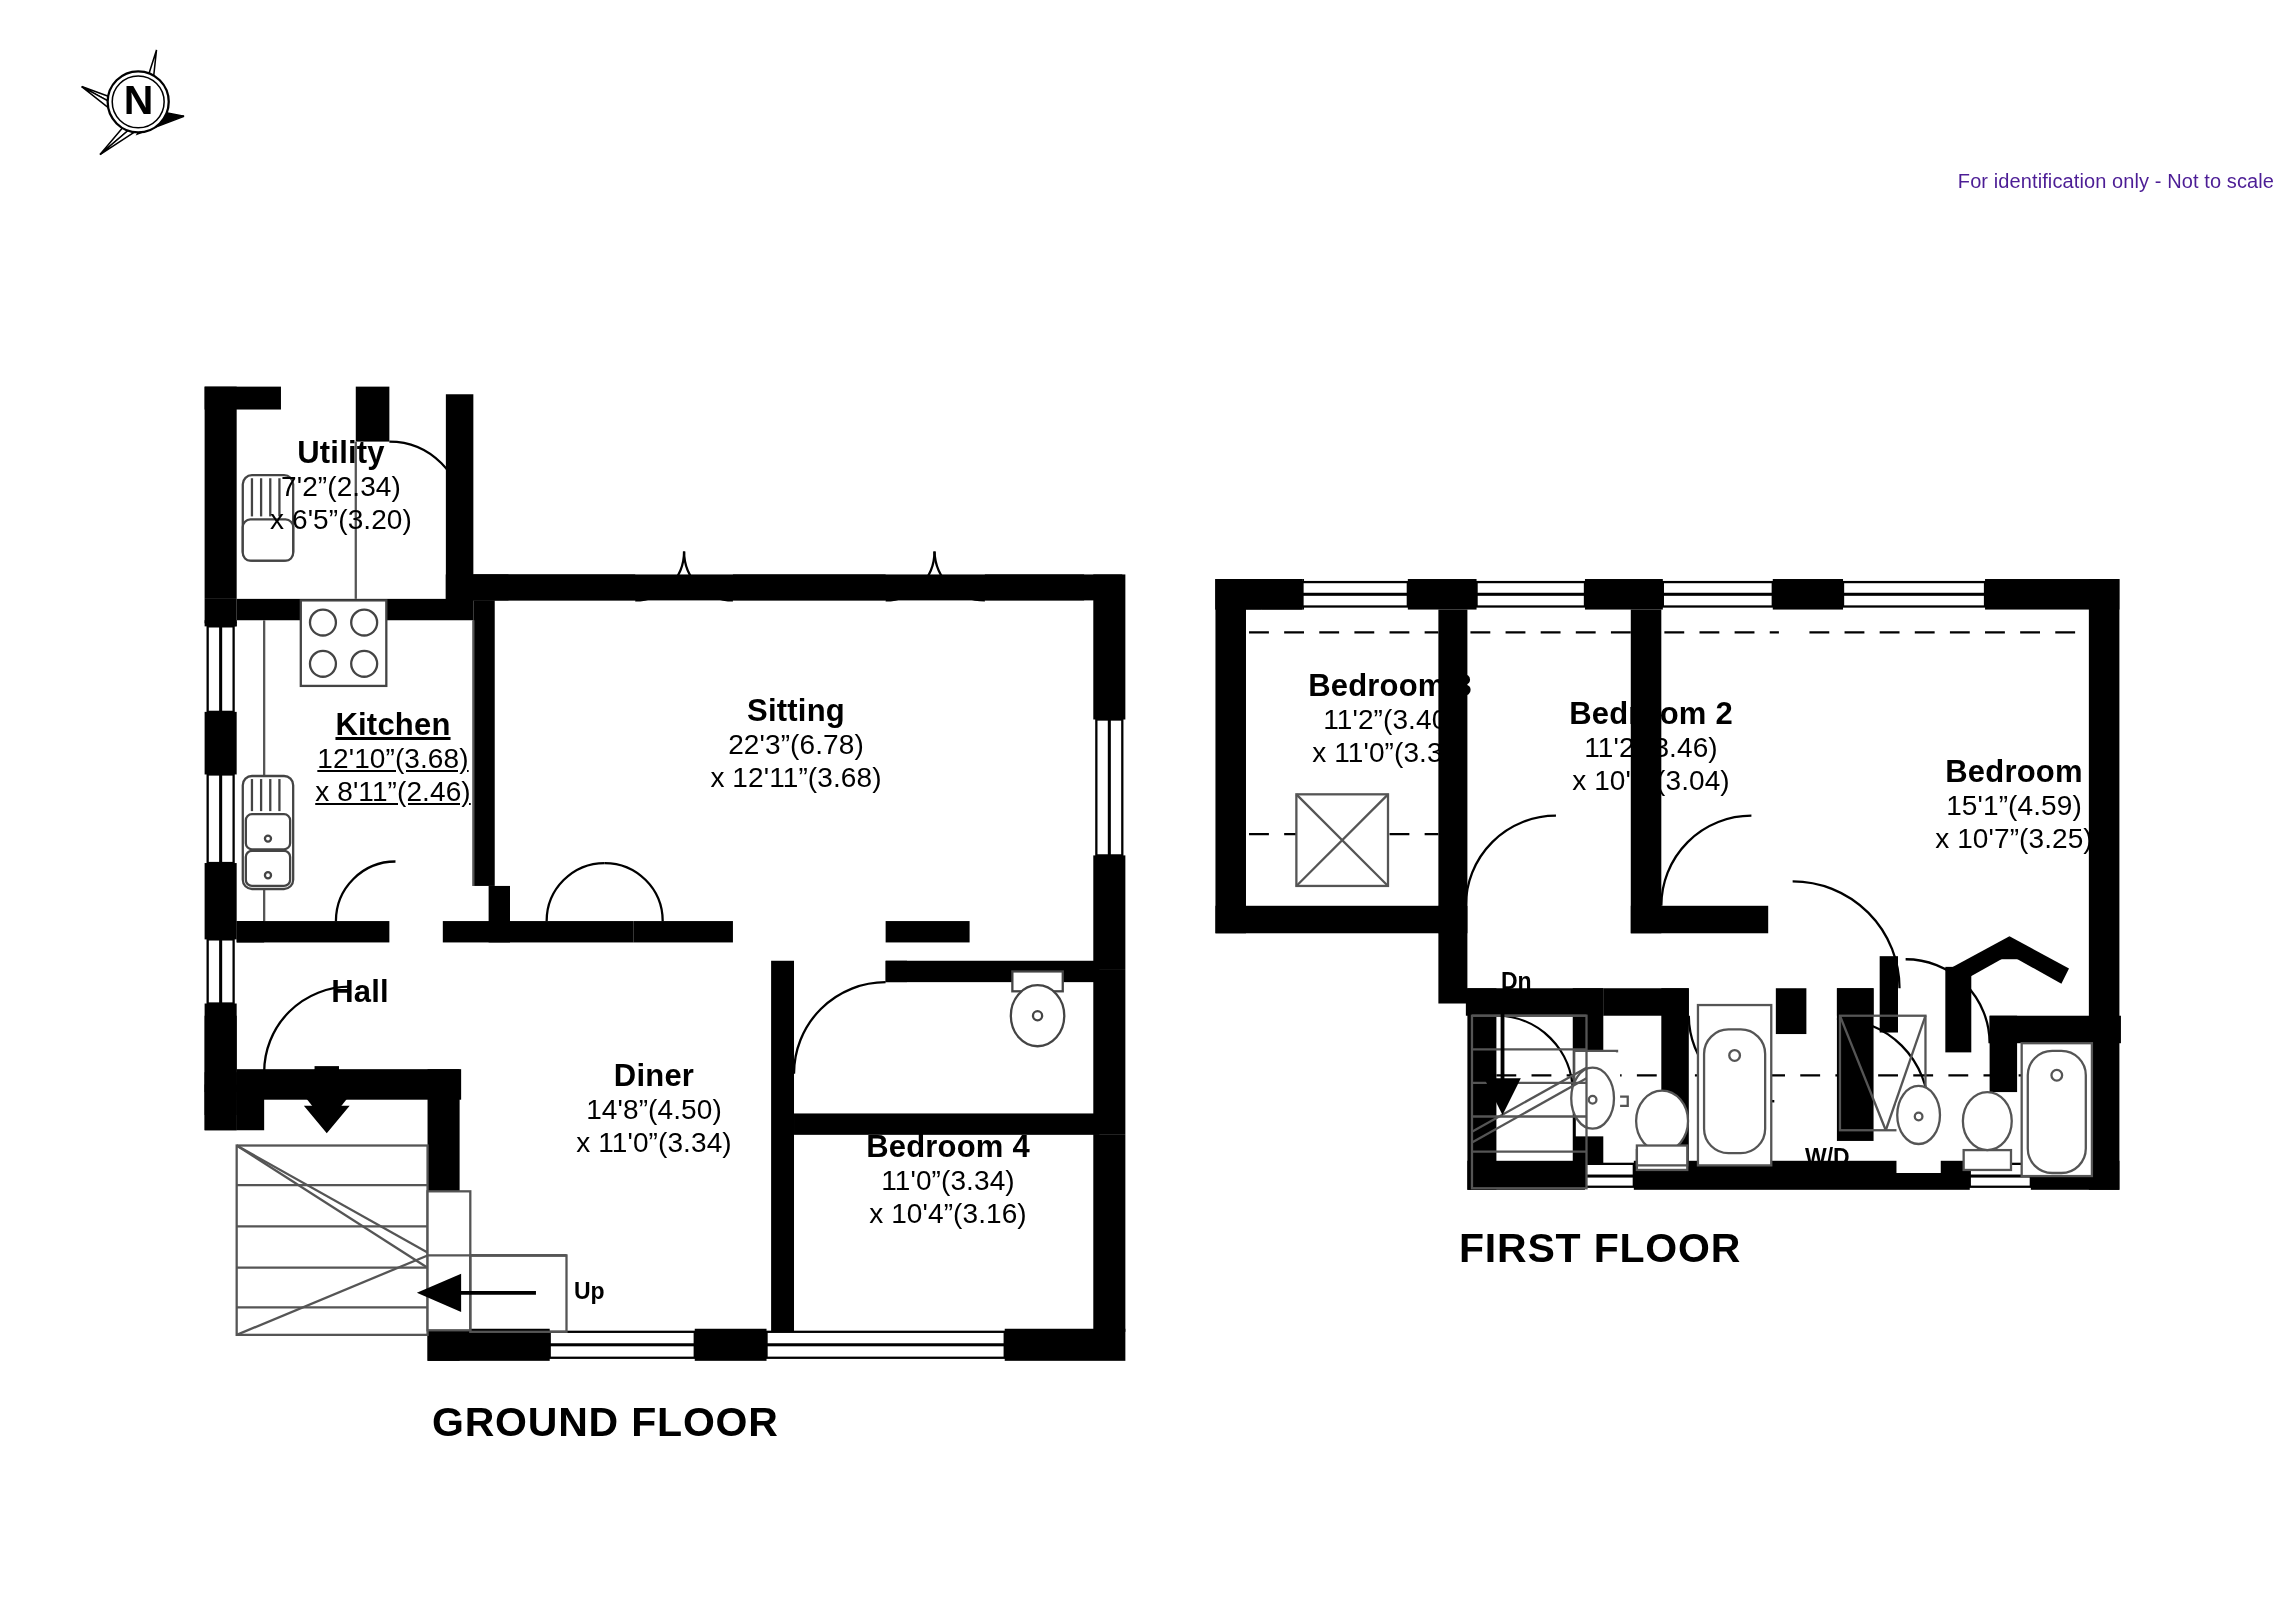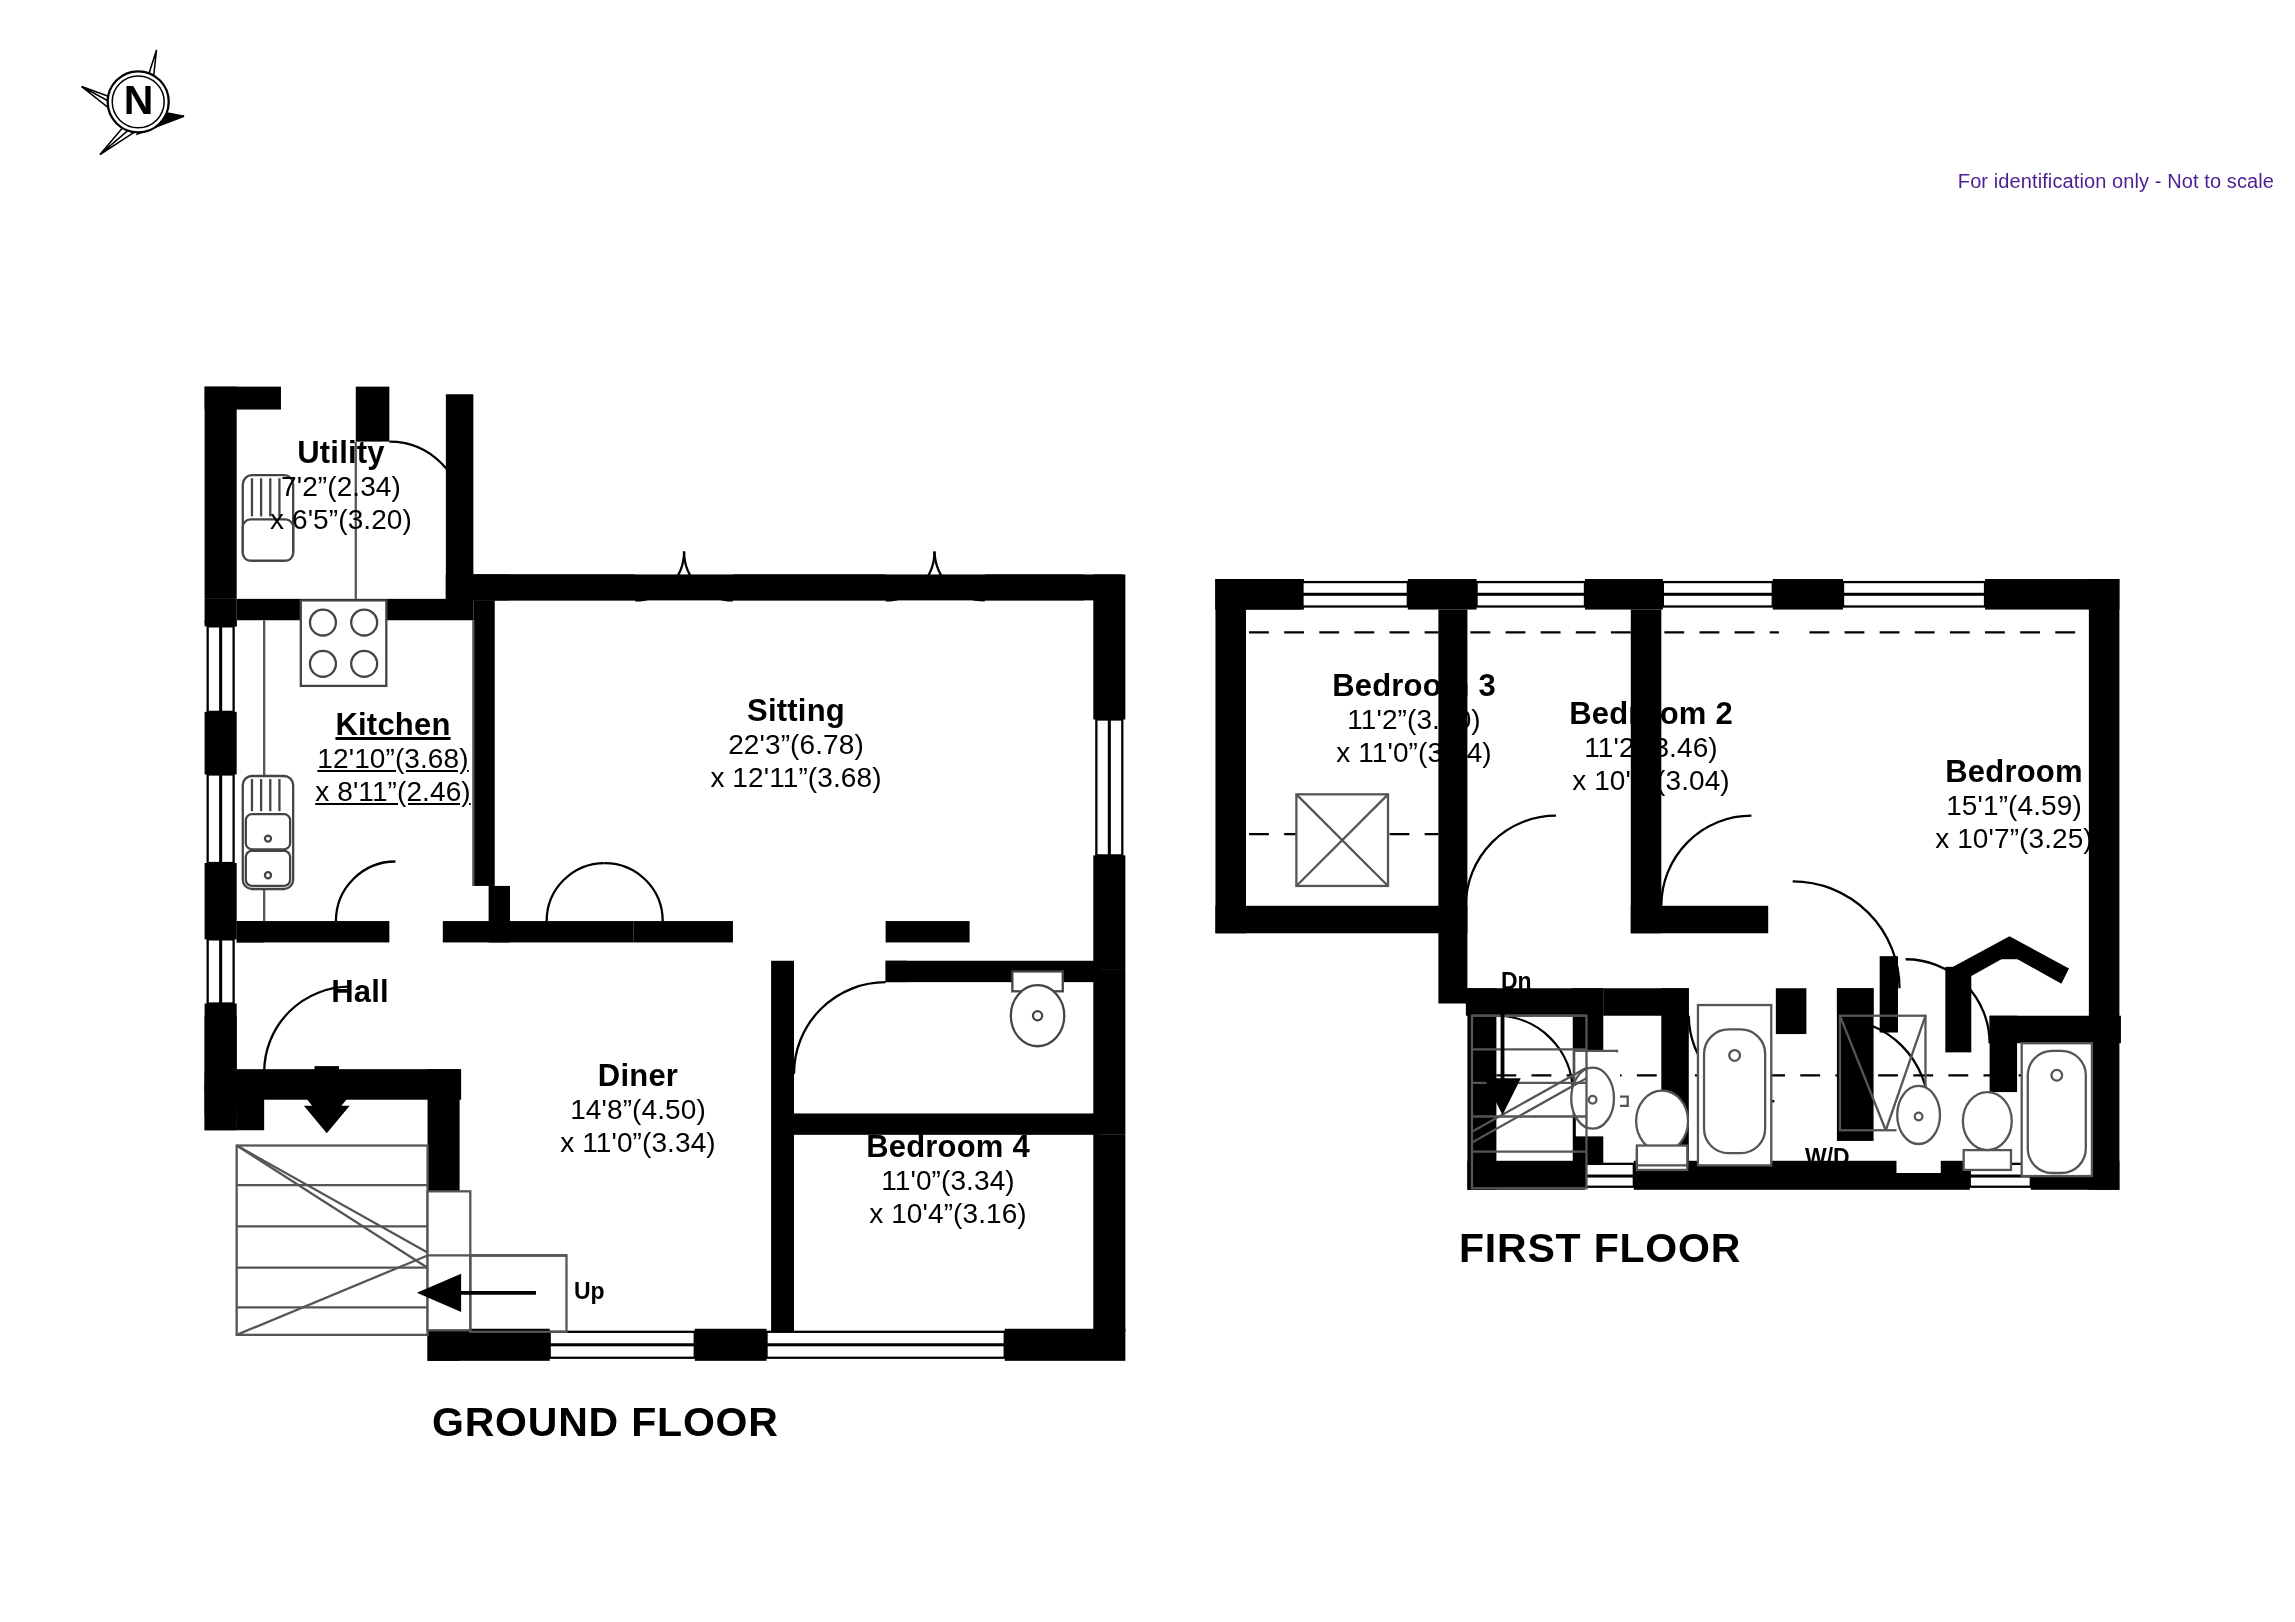--- a/index.html
+++ b/index.html
@@ -455,37 +455,37 @@
   <div class="room-label" style="left:796px; top:693px;">
     <span class="rname">Sitting</span>
     <span class="rdim">22'3”(6.78)</span>
     <span class="rdim">x 12'11”(3.68)</span>
   </div>
 
   <div class="room-label" style="left:360px; top:974px;">
     <span class="rname">Hall</span>
   </div>
 
-  <div class="room-label" style="left:638px; top:1058px;">
+  <div class="room-label" style="left:654px; top:1058px;">
     <span class="rname">Diner</span>
     <span class="rdim">14'8”(4.50)</span>
     <span class="rdim">x 11'0”(3.34)</span>
   </div>
 
   <div class="room-label" style="left:948px; top:1129px;">
     <span class="rname">Bedroom 4</span>
     <span class="rdim">11'0”(3.34)</span>
     <span class="rdim">x 10'4”(3.16)</span>
   </div>
 
   <div class="small-label" style="left:574px; top:1278px;">Up</div>
 
   <div class="floor-title" id="ground-floor-title">GROUND FLOOR</div>
 
-  <div class="room-label" style="left:1390px; top:668px;margin-left:24px;">
+  <div class="room-label" style="left:1390px; top:668px;">
     <span class="rname">Bedroom 3</span>
     <span class="rdim">11'2”(3.40)</span>
     <span class="rdim">x 11'0”(3.34)</span>
   </div>
 
   <div class="room-label" style="left:1651px; top:696px;">
     <span class="rname">Bedroom 2</span>
     <span class="rdim">11'2”(3.46)</span>
     <span class="rdim">x 10'0”(3.04)</span>
   </div>

